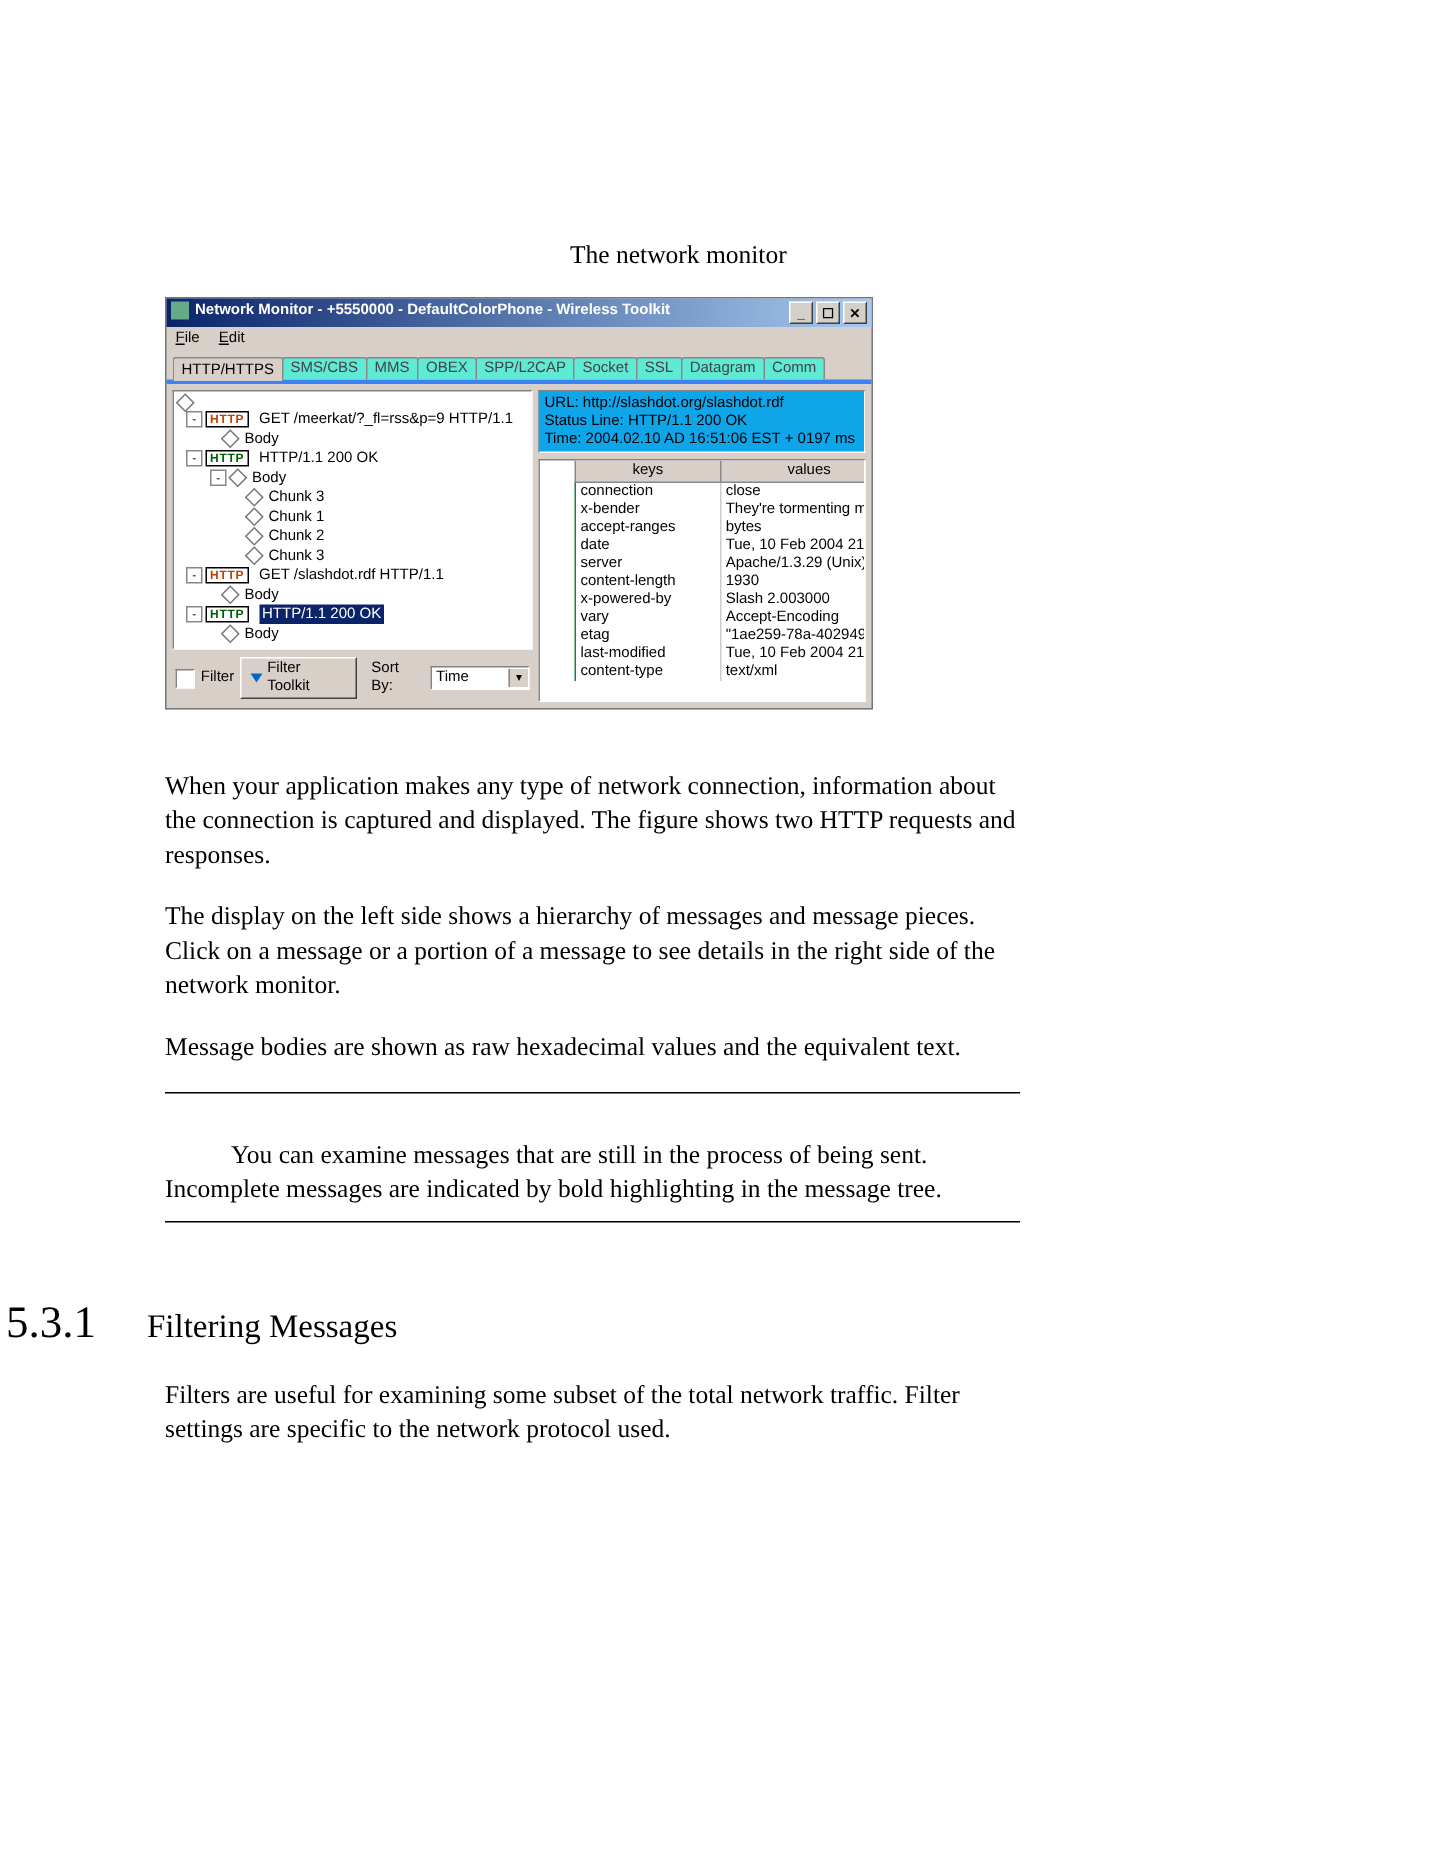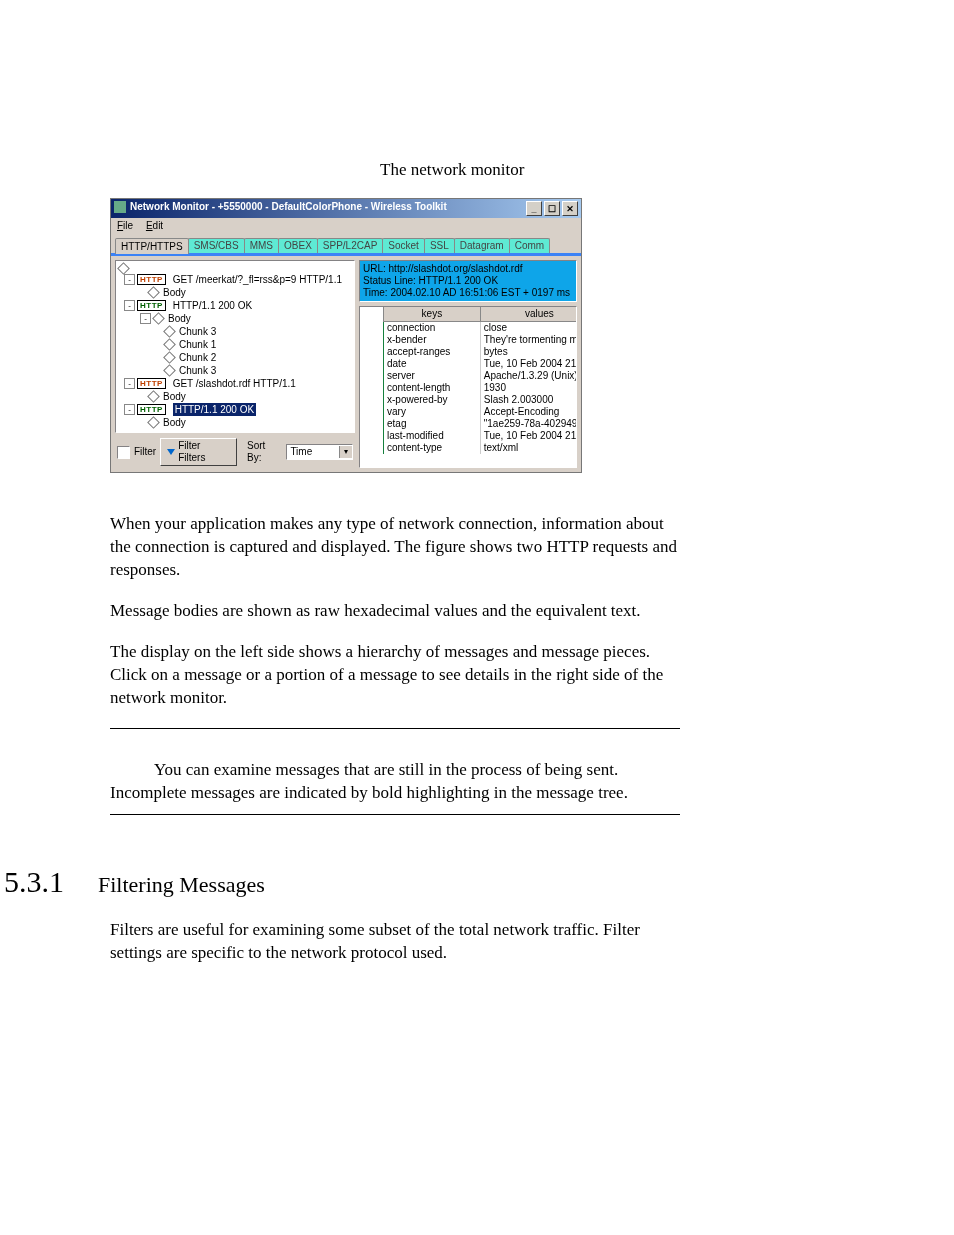--- a/index.html
+++ b/index.html
@@ -154,21 +154,21 @@
               <span class="dia"></span>
               <span>Body</span>
             </div>
         </div>
 
         <div class="leftfoot">
           <span class="wcheck"></span>
           <span>Filter</span>
           <span class="wbutton">
             <span class="funnel"></span>
-            <span>Filter Filters</span>
+            <span>Filter Toolkit</span>
           </span>
           <span style="margin-left:6px;">Sort By:</span>
           <span class="wselect">
             <span>Time</span>
             <span class="arrow">▾</span>
           </span>
         </div>
       </div>
 
       <div class="rightpane">
@@ -237,22 +237,22 @@
               </tbody>
           </table>
         </div>
       </div>
     </div>
 
   </div>
 
   <div class="body">
     <p>When your application makes any type of network connection, information about the connection is captured and displayed. The figure shows two HTTP requests and responses.</p>
+    <p>The display on the left side shows a hierarchy of messages and message pieces. Click on a message or a portion of a message to see details in the right side of the network monitor.</p>
     <p>Message bodies are shown as raw hexadecimal values and the equivalent text.</p>
-    <p>The display on the left side shows a hierarchy of messages and message pieces. Click on a message or a portion of a message to see details in the right side of the network monitor.</p>
 
     <div class="notebox">
       <p style="text-indent:44px;">You can examine messages that are still in the process of being sent. Incomplete messages are indicated by bold highlighting in the message tree.</p>
     </div>
   </div>
 
   <div class="sec-head" style="margin-left:-106px;">
     <div class="sec-num">5.3.1</div>
     <div class="sec-title">Filtering Messages</div>
   </div>

